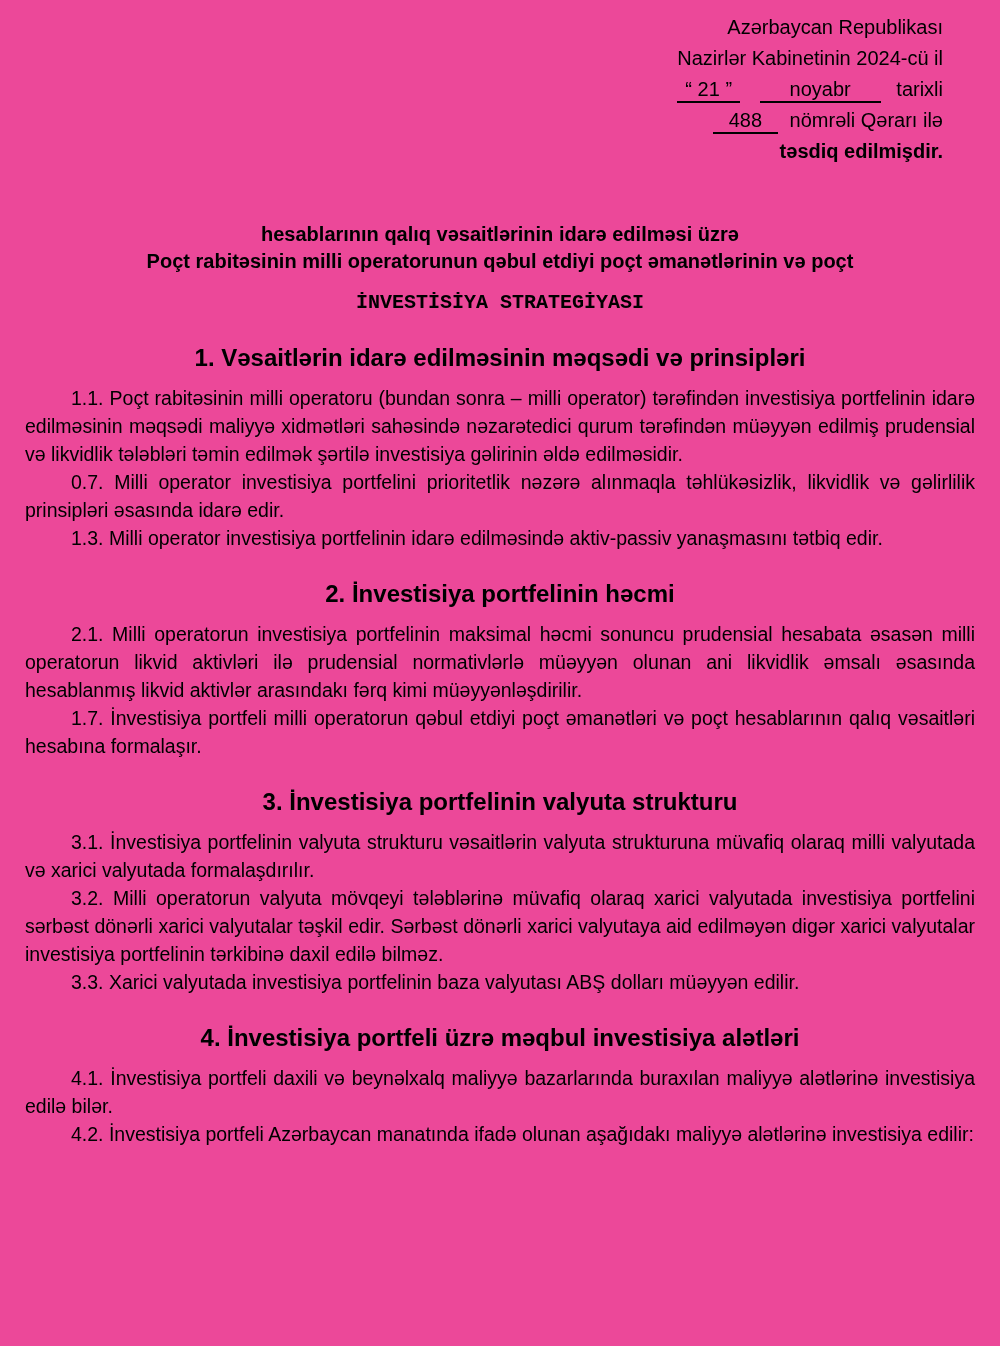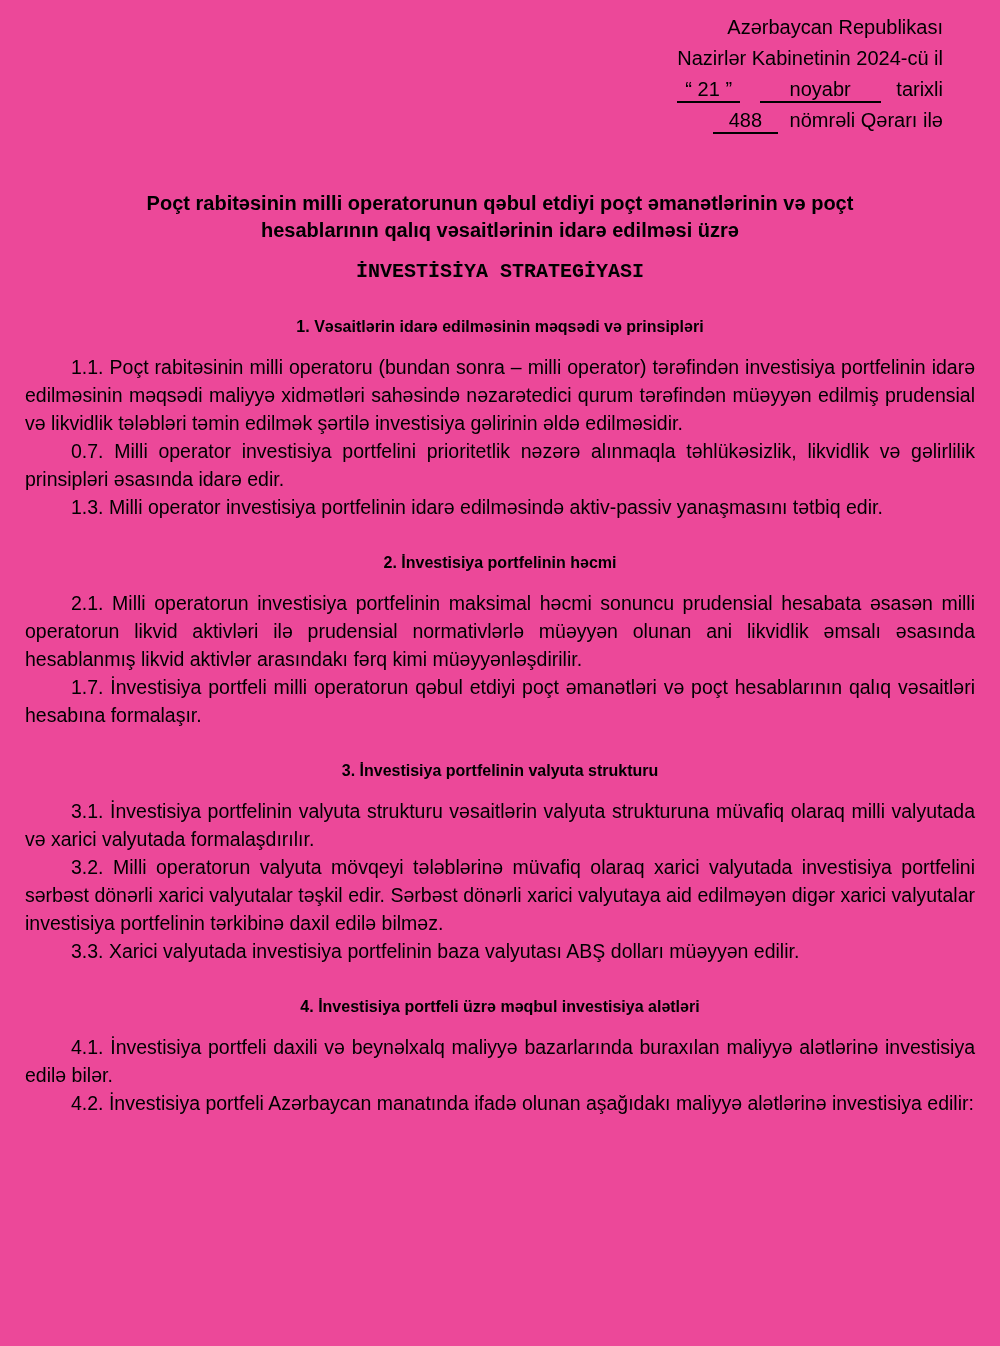--- a/index.html
+++ b/index.html
@@ -47,21 +47,21 @@
     margin-top: 14px;
     font-size: 20px;
     font-weight: bold;
     text-align: center;
     line-height: 27px;
     font-family: Liberation Mono, monospace;
   }
 
   
   .section-heading {
-    font-size: 16px;
+    font-size: 24px;
     font-weight: bold;
     text-align: center;
     line-height: 28px;
     margin: 28px 0 12px 0;
   }
   .section:first-of-type .section-heading { margin-top: 58px; }
   .para {
     font-size: 19.5px;
     line-height: 28px;
     text-align: justify;
@@ -83,25 +83,28 @@
     </div>
     <div>
       <span class="u-line u-day">“ 21 ”</span>
       <span class="u-line u-month">noyabr</span>
       <span>tarixli</span>
     </div>
     <div>
       <span class="u-line u-num">488</span>
       <span>nömrəli Qərarı ilə</span>
     </div>
+    <div class="bold">
+      <span>təsdiq edilmişdir.</span>
+    </div>
   </div>
 
   <div class="doc-title">
+    <div>hesablarının qalıq vəsaitlərinin idarə edilməsi üzrə</div>
     <div>Poçt rabitəsinin milli operatorunun qəbul etdiyi poçt əmanətlərinin və poçt</div>
-    <div>hesablarının qalıq vəsaitlərinin idarə edilməsi üzrə</div>
   </div>
   <div class="doc-subtitle">İNVESTİSİYA STRATEGİYASI</div>
 
   <div class="section">
     <div class="section-heading">1. Vəsaitlərin idarə edilməsinin məqsədi və prinsipləri</div>
     <p class="para">1.1. Poçt rabitəsinin milli operatoru (bundan sonra – milli operator) tərəfindən investisiya portfelinin idarə edilməsinin məqsədi maliyyə xidmətləri sahəsində nəzarətedici qurum tərəfindən müəyyən edilmiş prudensial və likvidlik tələbləri təmin edilmək şərtilə investisiya gəlirinin əldə edilməsidir.</p>
     <p class="para">0.7. Milli operator investisiya portfelini prioritetlik nəzərə alınmaqla təhlükəsizlik, likvidlik və gəlirlilik prinsipləri əsasında idarə edir.</p>
     <p class="para">1.3. Milli operator investisiya portfelinin idarə edilməsində aktiv-passiv yanaşmasını tətbiq edir.</p>
   </div>
 

